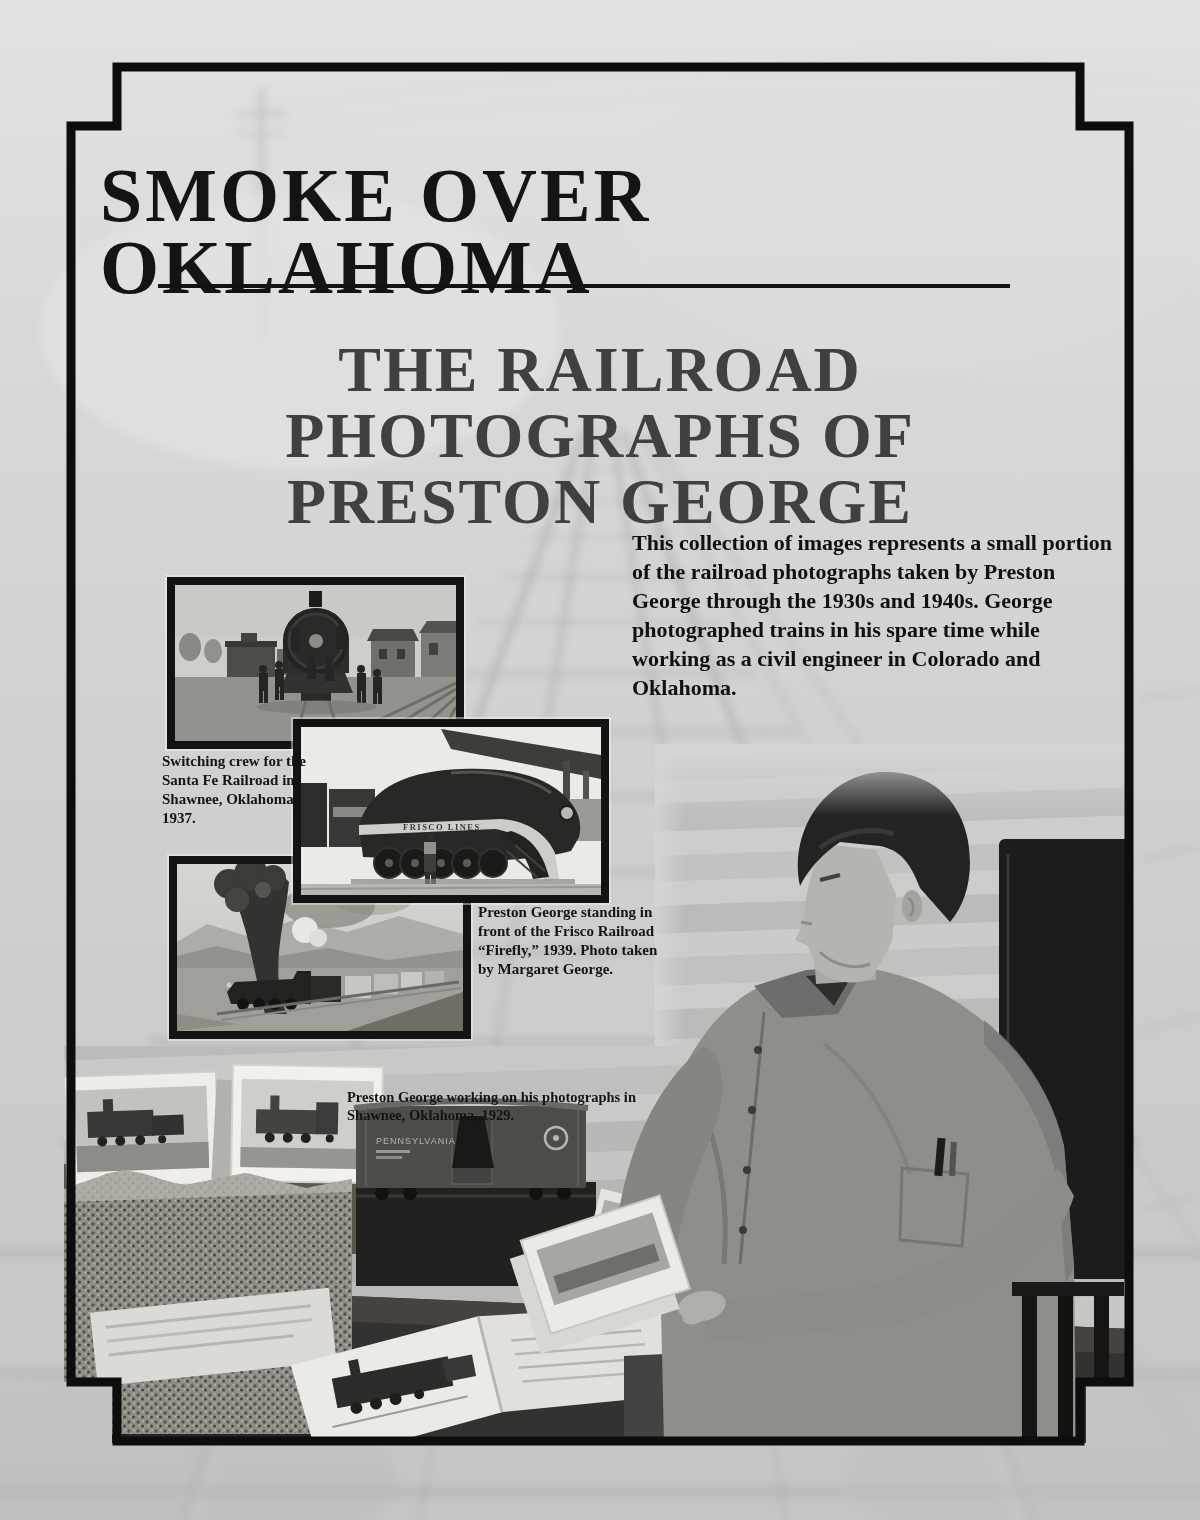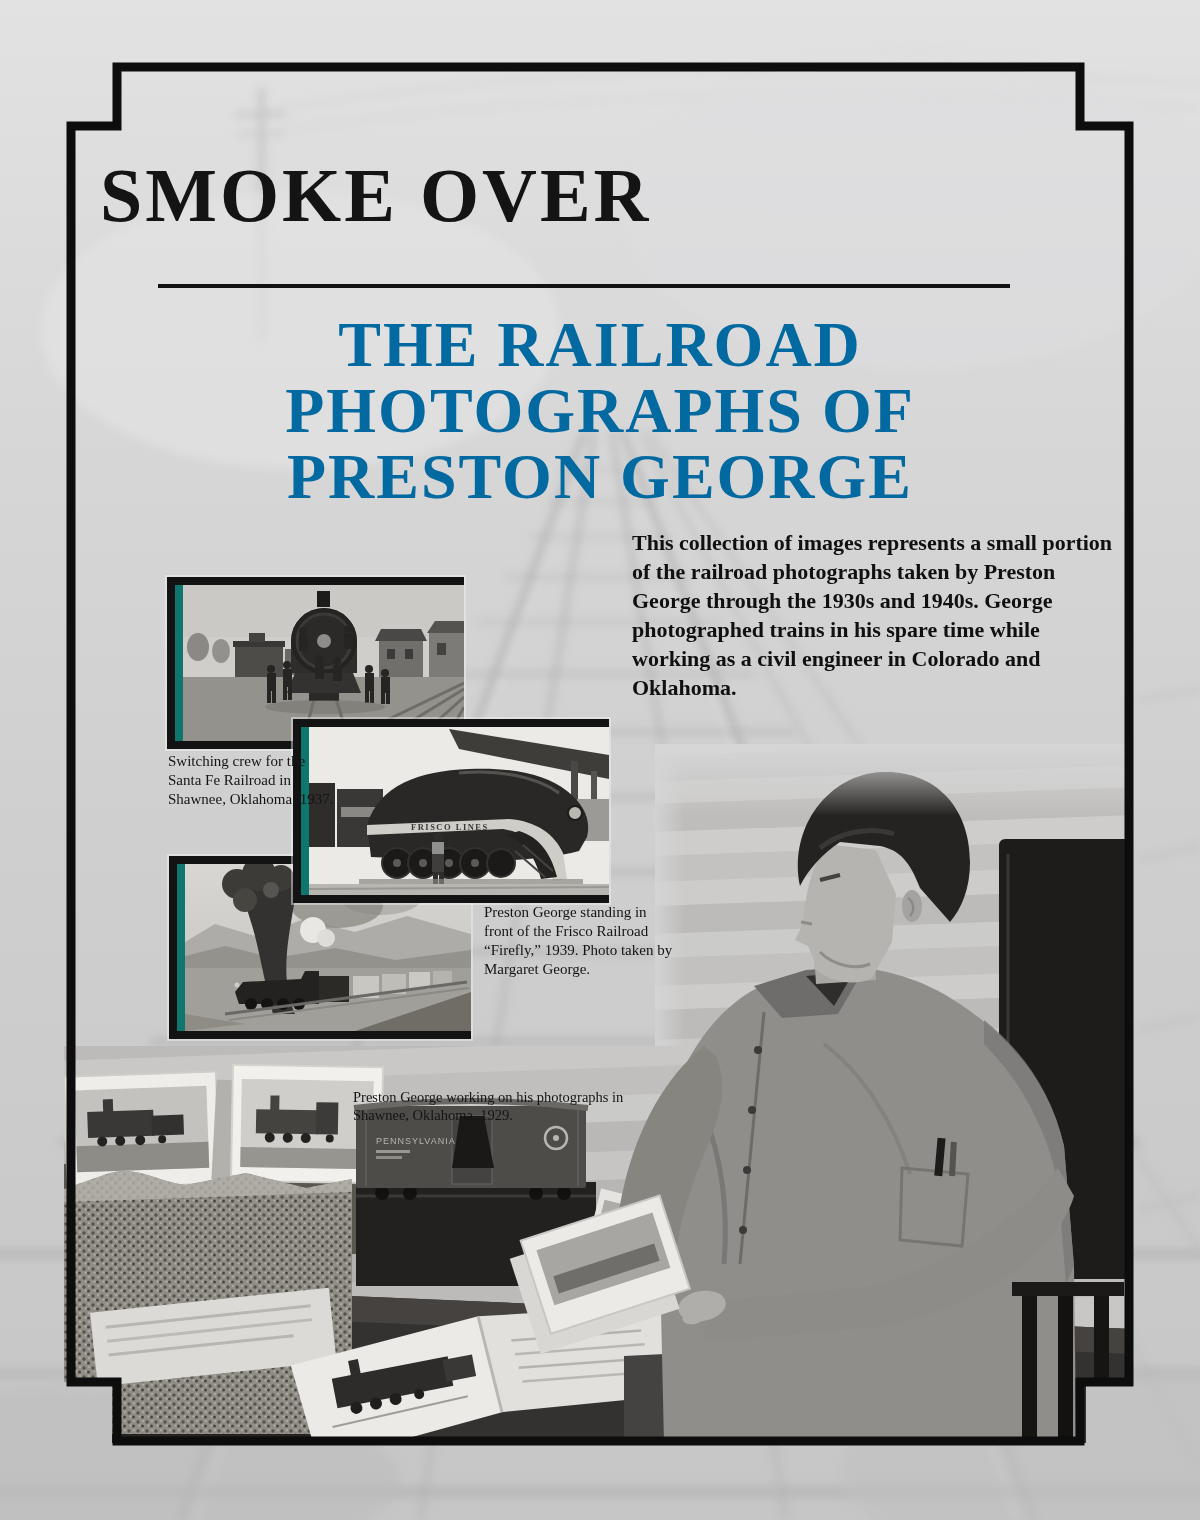--- a/index.html
+++ b/index.html
@@ -17,40 +17,40 @@
   .title-block{
     position:absolute;left:100px;top:108px;width:1000px;z-index:45;
     text-align:left;font-weight:bold;font-size:76px;line-height:72px;
     letter-spacing:3px;color:#141414;
   }
   .divider{
     position:absolute;left:158px;top:284px;width:852px;height:4px;
     background:#121212;z-index:45;
   }
   .subtitle-block{
-    position:absolute;left:100px;top:312px;width:1000px;z-index:45;
+    position:absolute;left:100px;top:337px;width:1000px;z-index:45;
     text-align:center;font-weight:bold;font-size:64px;line-height:66px;
-    letter-spacing:2px;color:#0369a1;
+    letter-spacing:2px;color:#404040;
   }
   .intro{
     position:absolute;left:597px;top:528px;width:487px;z-index:45;
     font-weight:bold;font-size:22px;line-height:29px;color:#101010;margin-left:35px;
   }
   .caption{
-    position:absolute;z-index:45;font-weight:normal;font-size:15px;
-    line-height:19px;color:#141414;margin-left:6px;
+    position:absolute;z-index:45;font-weight:bold;font-size:15px;
+    line-height:19px;color:#141414;
   }
   .cap-crew{left:162px;top:752px;width:172px;}
   .cap-firefly{left:478px;top:903px;width:190px;}
   .cap-santafe{left:170px;top:1041px;width:420px;}
   .cap-working{left:347px;top:1088px;width:312px;font-size:14.5px;line-height:18px;}
 
   .photo{
     position:absolute;box-sizing:border-box;border:8px solid #131313;
-    box-shadow:0 0 0 2px rgba(245,245,245,.45);background:#0f766e;padding-left:8px;
+    box-shadow:0 0 0 2px rgba(245,245,245,.45);background:#0f766e;
   }
   .photo-crew{left:167px;top:577px;width:297px;height:172px;z-index:11;}
   .photo-firefly{left:293px;top:719px;width:316px;height:184px;z-index:12;}
   .photo-santafe{left:169px;top:856px;width:302px;height:183px;z-index:10;}
   .photo-desk{
     position:absolute;left:64px;top:744px;width:1069px;height:699px;z-index:5;
     clip-path:polygon(591px 0,1069px 0,1069px 638px,1022px 638px,1022px 699px,
                       48px 699px,48px 638px,0 638px,0 302px,591px 302px);
   }
 </style>
@@ -456,20 +456,21 @@
       <line x1="0" y1="162" x2="300" y2="160" stroke="#9a9894" stroke-width="2"></line>
     </svg>
   </div>
 
   <svg class="layer frame" viewBox="0 0 1200 1520">
     <path d="M117 67 L1080 67 L1080 126 L1129 126 L1129 1382 L1080 1382 L1080 1441 L117 1441 L117 1382 L71 1382 L71 126 L117 126 Z" fill="none" stroke="#0d0d0d" stroke-width="9"></path>
   </svg>
 
   <h1 class="title-block">
     <span>SMOKE OVER</span><br>
+    <span>OKLAHOMA</span>
   </h1>
 
   <div class="divider"></div>
 
   <h2 class="subtitle-block" style="margin:0;">
     <span>THE RAILROAD</span><br>
     <span>PHOTOGRAPHS OF</span><br>
     <span>PRESTON GEORGE</span>
   </h2>
 

